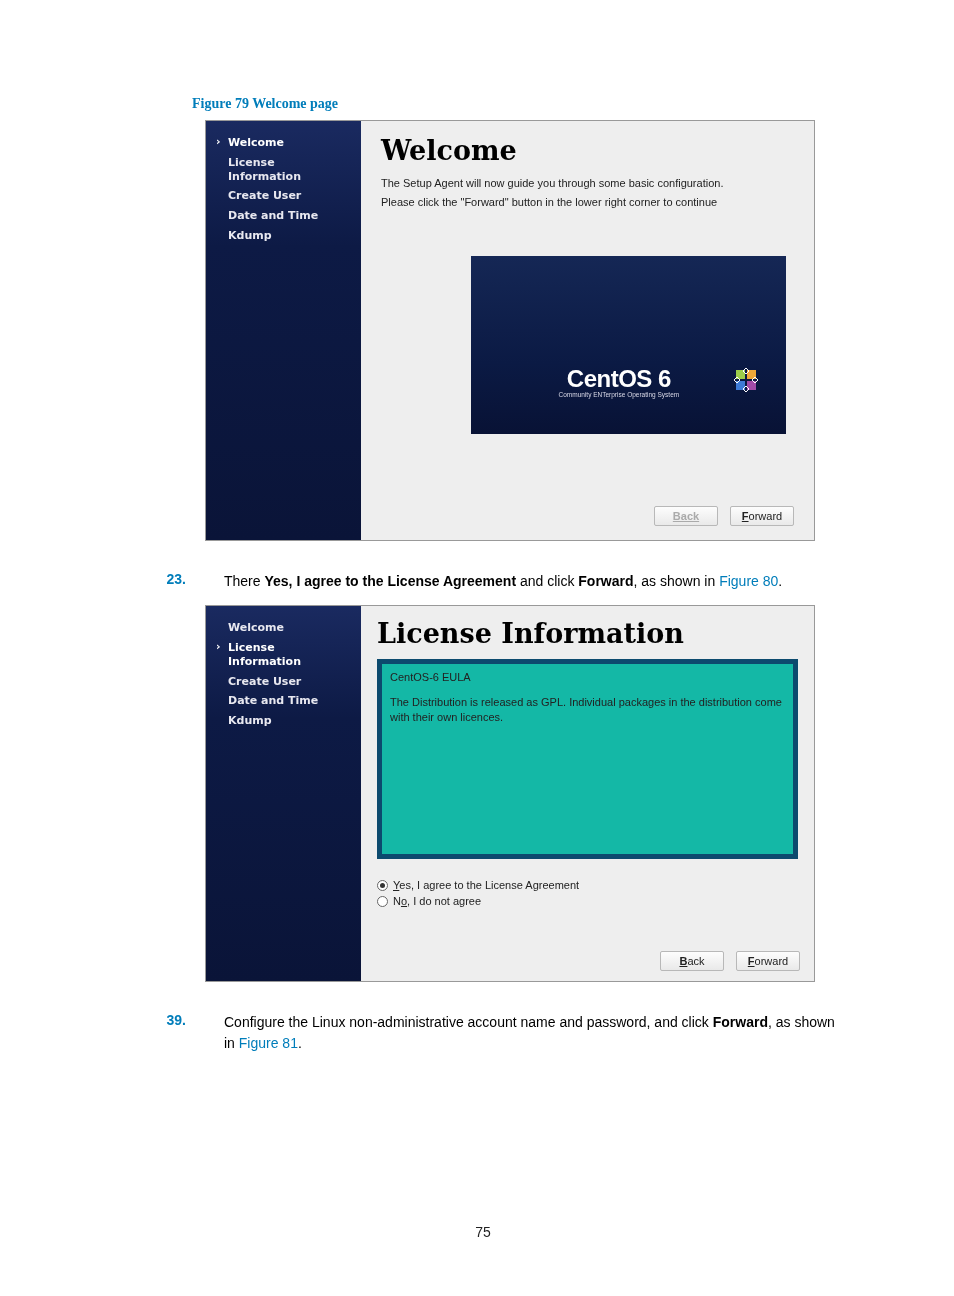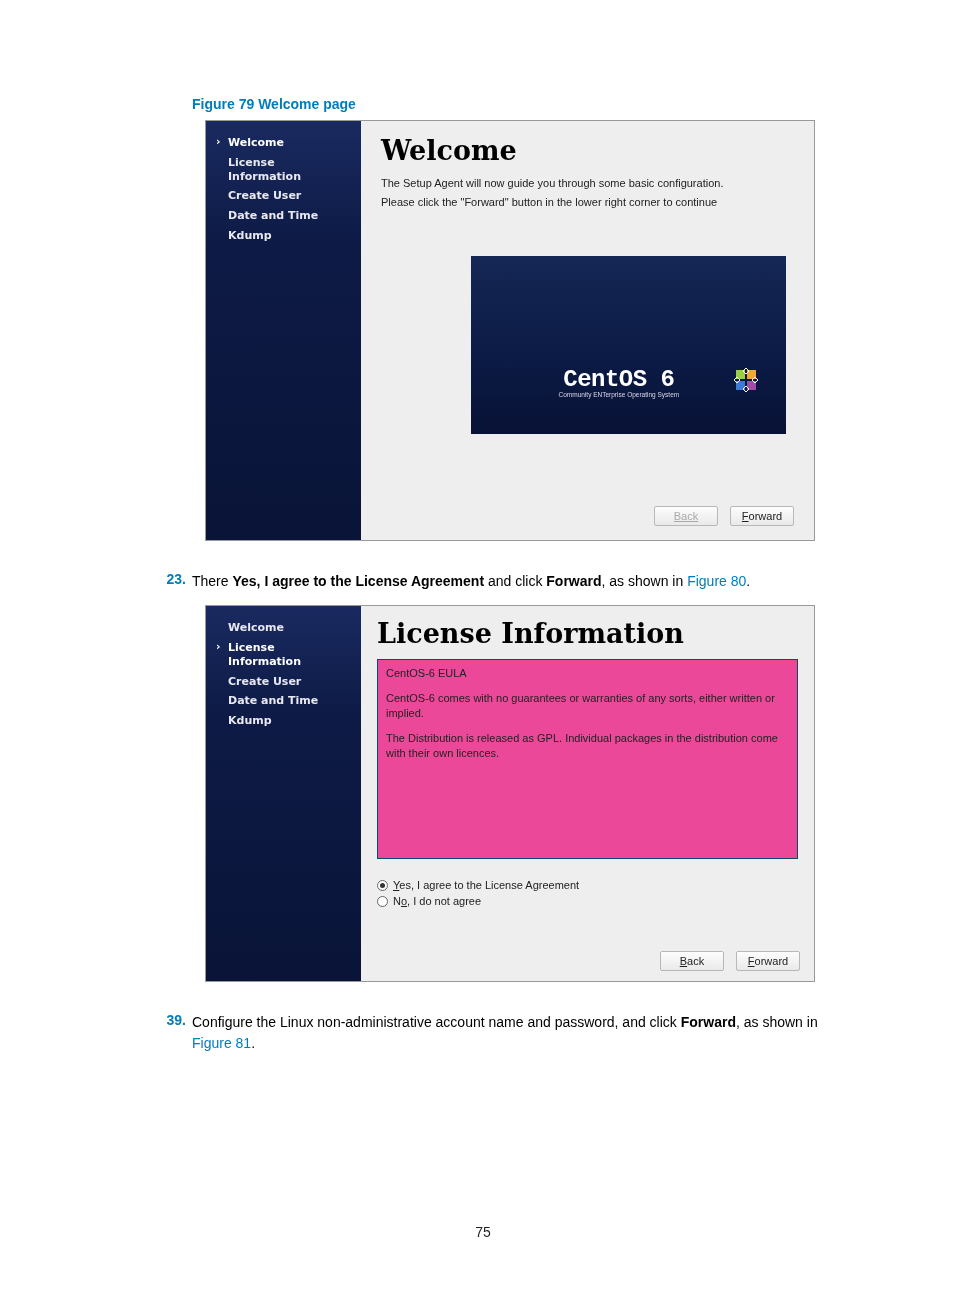--- a/index.html
+++ b/index.html
@@ -14,20 +14,21 @@
     color: #000;
   }
   .page {
     padding: 96px 110px 0 164px;
   }
   .fig-caption {
     color: #007dba;
     font-weight: bold;
     font-size: 14px;
     margin: 0 0 8px 28px;
+    font-family: Liberation Serif, serif;
   }
   .fig-wrap {
     margin-left: 28px;
     margin-bottom: 30px;
   }
   
   .shot {
     display: flex;
     border: 1px solid #999;
     font-size: 11px;
@@ -92,21 +93,21 @@
   }
   .banner .brand {
     position: absolute;
     bottom: 36px;
     left: 50%;
     transform: translateX(-58%);
     color: #fff;
     text-align: center;
   }
   .banner .brand .big {
-    font-family: Liberation Mono, monospace;
+    font-family: Liberation Sans, sans-serif;
     font-weight: bold;
     font-size: 24px;
     letter-spacing: -0.5px;
   }
   .banner .brand .small {
     font-size: 6.5px;
     display: block;
     margin-top: -2px;
     color: #d8d8e6;
   }
@@ -131,48 +132,49 @@
     background: linear-gradient(#fdfdfd,#e9e9e9);
     border: 1px solid #b8b8b8;
     border-radius: 2px;
     font-size: 11px;
     line-height: 18px;
     text-align: center;
     padding: 0 8px;
     color: #222;
   }
   .btn.disabled { color: #aaa; }
-  .btn .u { text-decoration: underline; }
+  .btn .u { text-decoration: underline; font-weight: bold; }
 
   
   .step {
     font-size: 14px;
     margin: 22px 0 14px 0;
     display: flex;
+    gap: 32px;
   }
   .step .num {
     color: #007dba;
     font-weight: bold;
     width: 28px;
     text-align: right;
     padding-right: 6px;
     flex-shrink: 0;
   }
   .step .txt { flex:1; line-height: 1.45; }
   .step .txt b { font-weight: bold; }
   .step .txt .lk { color: #007dba; text-align: right; }
 
   
   .s2 {
     width: 610px;
     height: 377px;
   }
   .license-box {
-    border: 1px solid #0c4a6e;
-    background: #ec4899;
+    border: 5px solid #0c4a6e;
+    background: #14b8a6;
     font-size: 11px;
     padding: 6px 8px;
     height: 200px;
     margin-top: 4px;
     color: #222;
     line-height: 1.35;
   }
   .license-box p { margin: 0 0 10px 0; }
   .radios {
     margin-top: 20px;
@@ -277,21 +279,20 @@
         <div class="item">Welcome</div>
         <div class="item active">License Information</div>
         <div class="item">Create User</div>
         <div class="item">Date and Time</div>
         <div class="item">Kdump</div>
       </div>
       <div class="mainpane">
         <h1>License Information</h1>
         <div class="license-box">
           <p>CentOS-6 EULA</p>
-          <p>CentOS-6 comes with no guarantees or warranties of any sorts, either written or implied.</p>
           <p>The Distribution is released as GPL. Individual packages in the distribution come with their own licences.</p>
         </div>
         <div class="radios">
           <div class="r">
             <span class="dot sel"></span>
             <span><span class="u">Y</span><span>es, I agree to the License Agreement</span></span>
           </div>
           <div class="r">
             <span class="dot"></span>
             <span><span>N</span><span class="u">o</span><span>, I do not agree</span></span>

